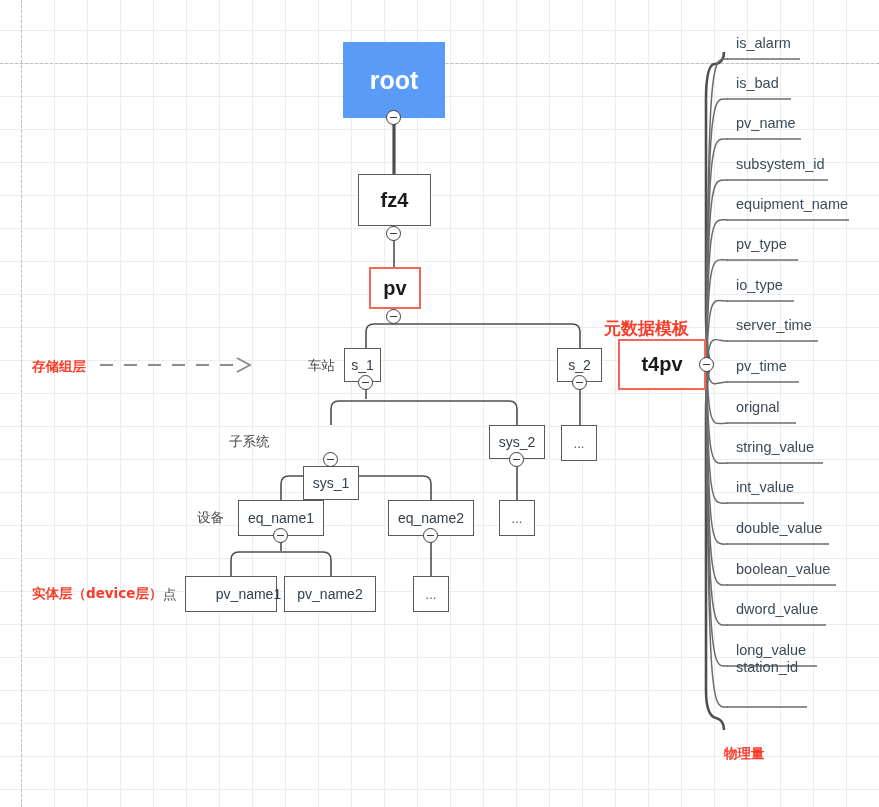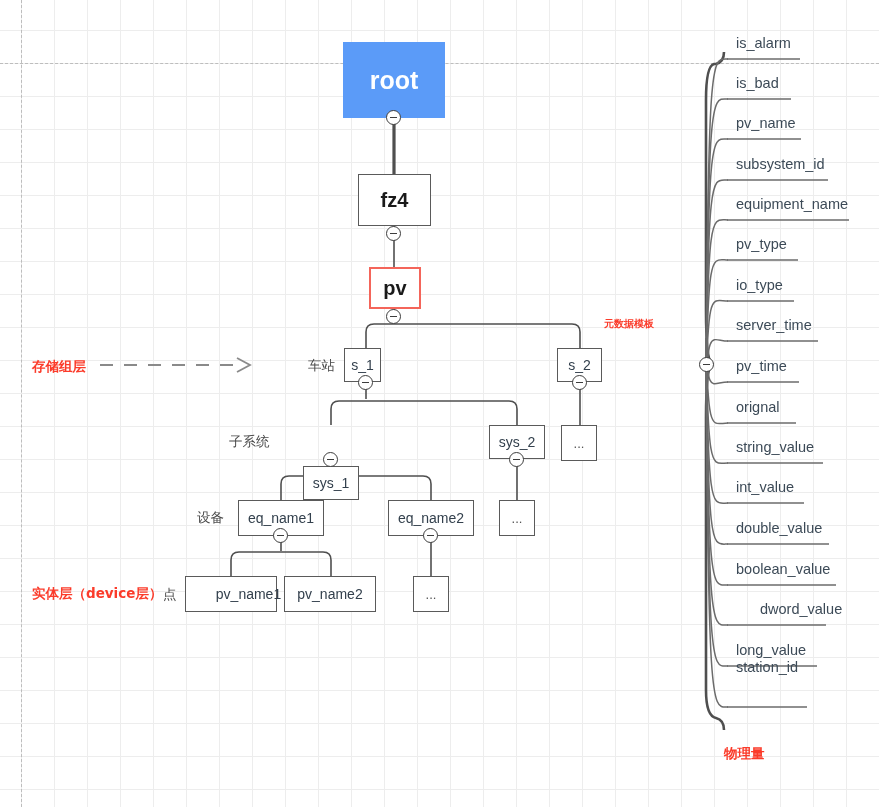--- a/index.html
+++ b/index.html
@@ -94,21 +94,21 @@
   }
   .red-label {
     position: absolute;
     color: #fb3b2a;
     font-size: 13.5px;
     font-weight: bold;
     white-space: nowrap;
     font-family: "DejaVu Sans", sans-serif;
   }
   .red-label.small {
-    font-size: 10px;
+    font-size: 17px;
   }
   .field {
     position: absolute;
     color: #3c4a57;
     font-size: 14.5px;
     white-space: nowrap;
     left: 736px;
   }
 </style>
 </head>
@@ -210,20 +210,23 @@
   <div class="node" style="left:344px; top:348px; width:37px; height:34px;">
     <span>s_1</span>
   </div>
   <div class="collapse" style="left:358px; top:375px;"></div>
 
   <div class="node" style="left:557px; top:348px; width:45px; height:34px;">
     <span>s_2</span>
   </div>
   <div class="collapse" style="left:572px; top:375px;"></div>
 
+  <div class="node strong red" style="left:618px; top:339px; width:88px; height:51px;">
+    <span>t4pv</span>
+  </div>
   <div class="collapse" style="left:699px; top:357px;"></div>
 
   <div class="node" style="left:303px; top:430px; width:56px; height:34px;margin-top:36px;">
     <span>sys_1</span>
   </div>
   <div class="collapse" style="left:323px; top:452px;"></div>
 
   <div class="node" style="left:489px; top:425px; width:56px; height:34px;">
     <span>sys_2</span>
   </div>
@@ -277,18 +280,18 @@
       <div class="field" style="top: 196px;">equipment_name</div>
       <div class="field" style="top: 236px;">pv_type</div>
       <div class="field" style="top: 277px;">io_type</div>
       <div class="field" style="top: 317px;">server_time</div>
       <div class="field" style="top: 358px;">pv_time</div>
       <div class="field" style="top: 399px;">orignal</div>
       <div class="field" style="top: 439px;">string_value</div>
       <div class="field" style="top: 479px;">int_value</div>
       <div class="field" style="top: 520px;">double_value</div>
       <div class="field" style="top: 561px;">boolean_value</div>
-      <div class="field" style="top: 601px; margin-left: 24px;">dword_value</div>
+      <div class="field" style="top: 601px;">dword_value</div>
       <div class="field" style="top: 642px;">long_value</div>
       <div class="field" style="top: 659px;">station_id</div>
     </div>
 
 </div>
 
 </body></html>

